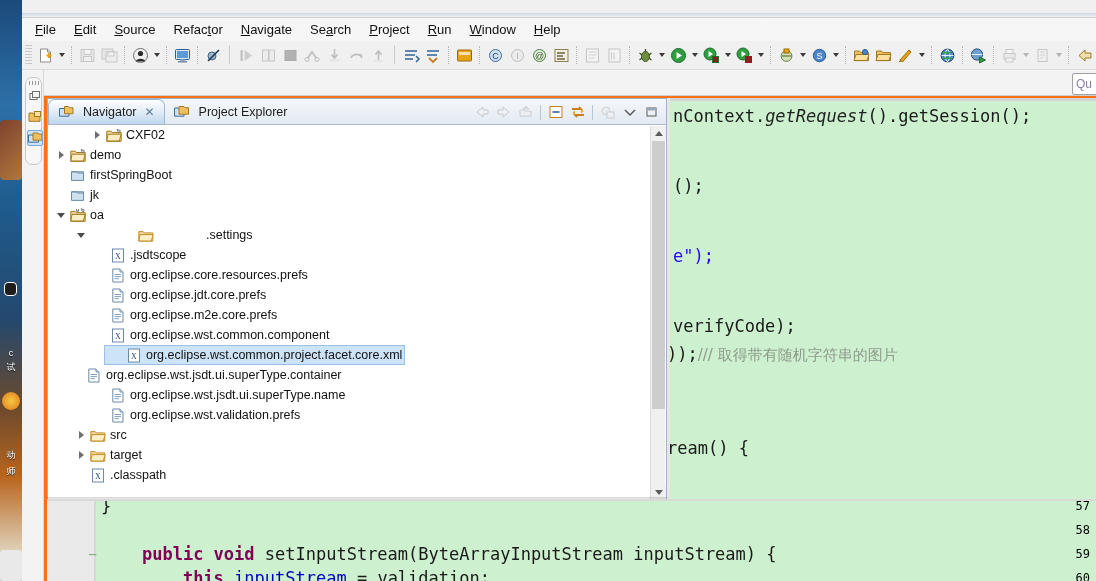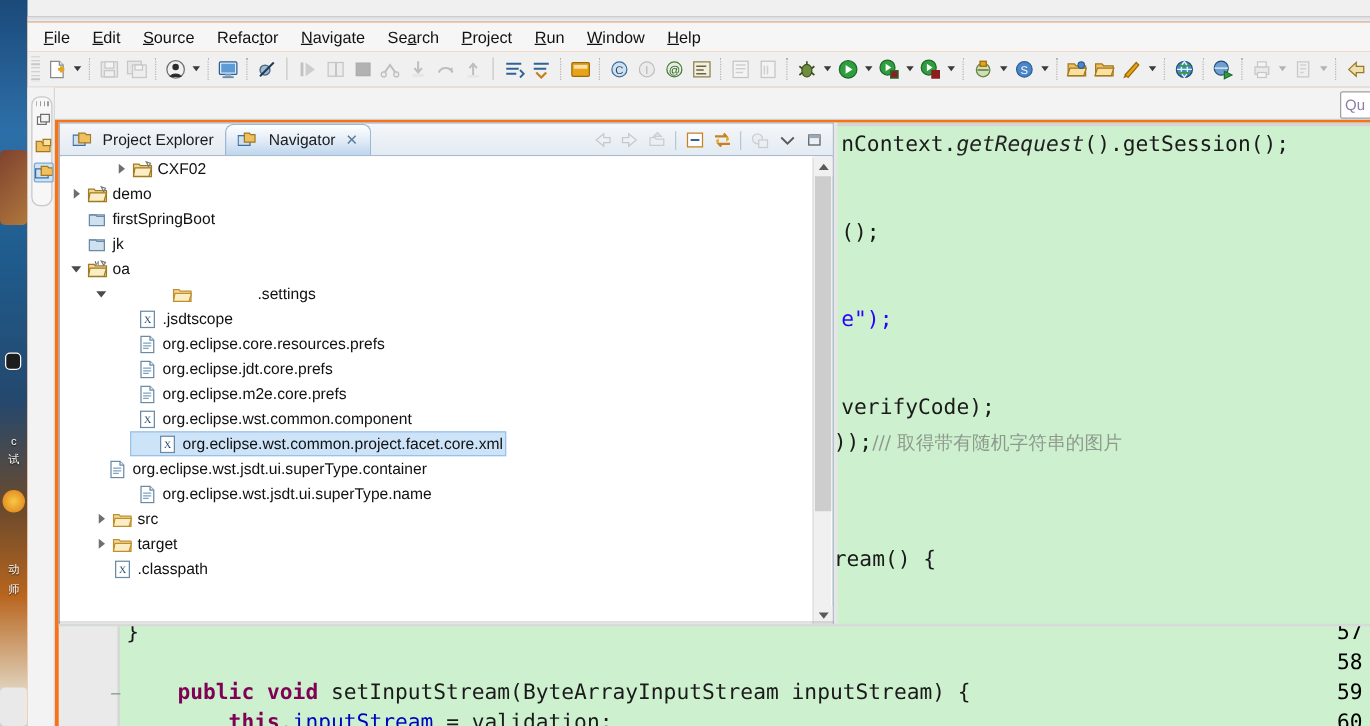--- a/index.html
+++ b/index.html
@@ -171,21 +171,21 @@
 
   .editor-bottom {
     position:absolute; left: 25px; top: 488px; right:0; bottom:0;
     background:#cdf0ce; overflow:hidden;
     font-family:"DejaVu Sans Mono", monospace; font-size:17px;
   }
   .gutter {
     position:absolute; left:0; top:0; width:47px; height:100%;
     background:#eaeaea; color:#7d7d7d; text-align:right;
   }
-  .gnum { position:absolute; right:6px; font-size:17px; line-height:20px;
+  .gnum { position:absolute; right:6px; font-size:12px; line-height:20px;
       font-family:"DejaVu Sans Mono", monospace;}
   .gfold { position:absolute; font-size:12px; color:#7aa07a; }
   .gutter-sep { position:absolute; left:47px; top:0; width:2px; height:100%; background:#d7d7d7;}
   .bline { position:absolute; left:54px; white-space:nowrap; line-height:20px;}
 
   .k-kw { color:#7f0055; font-weight:bold; }
   .k-str { color:#2a00ff; }
   .k-cmt { color:#8f9a8f; }
   .k-fn  { color:#222; font-style: italic; }
   .k-fld { color:#0000c0; }
@@ -547,39 +547,39 @@
       <div class="eline" style="top:246px;left:0;">
         <span class="k-pln">));</span><span class="k-cmt" style="font-family:'DejaVu Sans',sans-serif;font-size:15px;">/// 取得带有随机字符串的图片</span>
       </div>
       <div class="eline" style="top:340px;left:0;">
         <span class="k-pln">ream() {</span>
       </div>
     </div>
 
     <div class="view">
       <div class="view-tabbar">
+        <div class="vtab active">
+          <span class="ic">
+            <svg width="15" height="14" viewBox="0 0 15 14">
+              <path d="M0.5 3.5h4.5l1 1.2h4v6.5h-9.5z" fill="#cfe0ef" stroke="#3b6fa0"></path>
+              <path d="M5.5 1.5h4l1 1.2h3.5v6H5.5z" fill="#f0c060" stroke="#a07a20"></path>
+            </svg>
+          </span>
+          <span>Navigator</span>
+          <span class="close-x">✕</span>
+        </div>
         <div class="vtab inactive">
           <span class="ic">
             <svg width="15" height="14" viewBox="0 0 15 14">
               <path d="M0.5 3h4l1 1.2h4.5v7h-9.5z" fill="#cfe0ef" stroke="#3b6fa0"></path>
               <path d="M5 1.5h5l1 1.2h3.5v6.5H5z" fill="#f0c060" stroke="#a07a20"></path>
             </svg>
           </span>
           <span>Project Explorer</span>
         </div>
-        <div class="vtab active">
-          <span class="ic">
-            <svg width="15" height="14" viewBox="0 0 15 14">
-              <path d="M0.5 3.5h4.5l1 1.2h4v6.5h-9.5z" fill="#cfe0ef" stroke="#3b6fa0"></path>
-              <path d="M5.5 1.5h4l1 1.2h3.5v6H5.5z" fill="#f0c060" stroke="#a07a20"></path>
-            </svg>
-          </span>
-          <span>Navigator</span>
-          <span class="close-x">✕</span>
-        </div>
 
         <div class="vtab-right">
           <div class="vt-btn dim">
             <svg width="16" height="14" viewBox="0 0 16 14">
               <path d="M9 2 L3 7 L9 12 v-3 h5 v-4 h-5 z" fill="#f4f4f4" stroke="#7a7a7a"></path>
             </svg>
           </div>
           <div class="vt-btn dim">
             <svg width="16" height="14" viewBox="0 0 16 14">
               <path d="M7 2 L13 7 L7 12 v-3 h-5 v-4 h5 z" fill="#f4f4f4" stroke="#7a7a7a"></path>
@@ -770,20 +770,31 @@
             <span class="twisty"></span>
             <span class="ic">
               <svg width="14" height="15" viewBox="0 0 14 15">
                 <path d="M1.8 1h7.2l3 3v10H1.8z" fill="#ffffff" stroke="#6b8aa6"></path>
                 <path d="M9 1v3h3" fill="#e4ecf3" stroke="#6b8aa6"></path>
                 <path d="M3.5 6.5h6.5M3.5 8.6h6.5M3.5 10.7h4.5" stroke="#7fa2bf" stroke-width="1"></path>
               </svg>
             </span>
             <span class="lbl">org.eclipse.wst.jsdt.ui.superType.name</span>
           </div>
+          <div class="row" style="padding-left: 44px;">
+            <span class="twisty"></span>
+            <span class="ic">
+              <svg width="14" height="15" viewBox="0 0 14 15">
+                <path d="M1.8 1h7.2l3 3v10H1.8z" fill="#ffffff" stroke="#6b8aa6"></path>
+                <path d="M9 1v3h3" fill="#e4ecf3" stroke="#6b8aa6"></path>
+                <path d="M3.5 6.5h6.5M3.5 8.6h6.5M3.5 10.7h4.5" stroke="#7fa2bf" stroke-width="1"></path>
+              </svg>
+            </span>
+            <span class="lbl">org.eclipse.wst.validation.prefs</span>
+          </div>
           <div class="row" style="padding-left: 24px;">
             <span class="twisty collapsed"></span>
             <span class="ic">
               <svg width="16" height="15" viewBox="0 0 16 15">
                 <path d="M0.8 3.6h4.4l1.1 1.3h8.5v8.2H0.8z" fill="#f3d79a" stroke="#c08f2c"></path>
                 <path d="M2 6.6h13.2l-1.9 6.4H0.8z" fill="#fbeec4" stroke="#c08f2c"></path>
               </svg>
             </span>
             <span class="lbl">src</span>
           </div>

